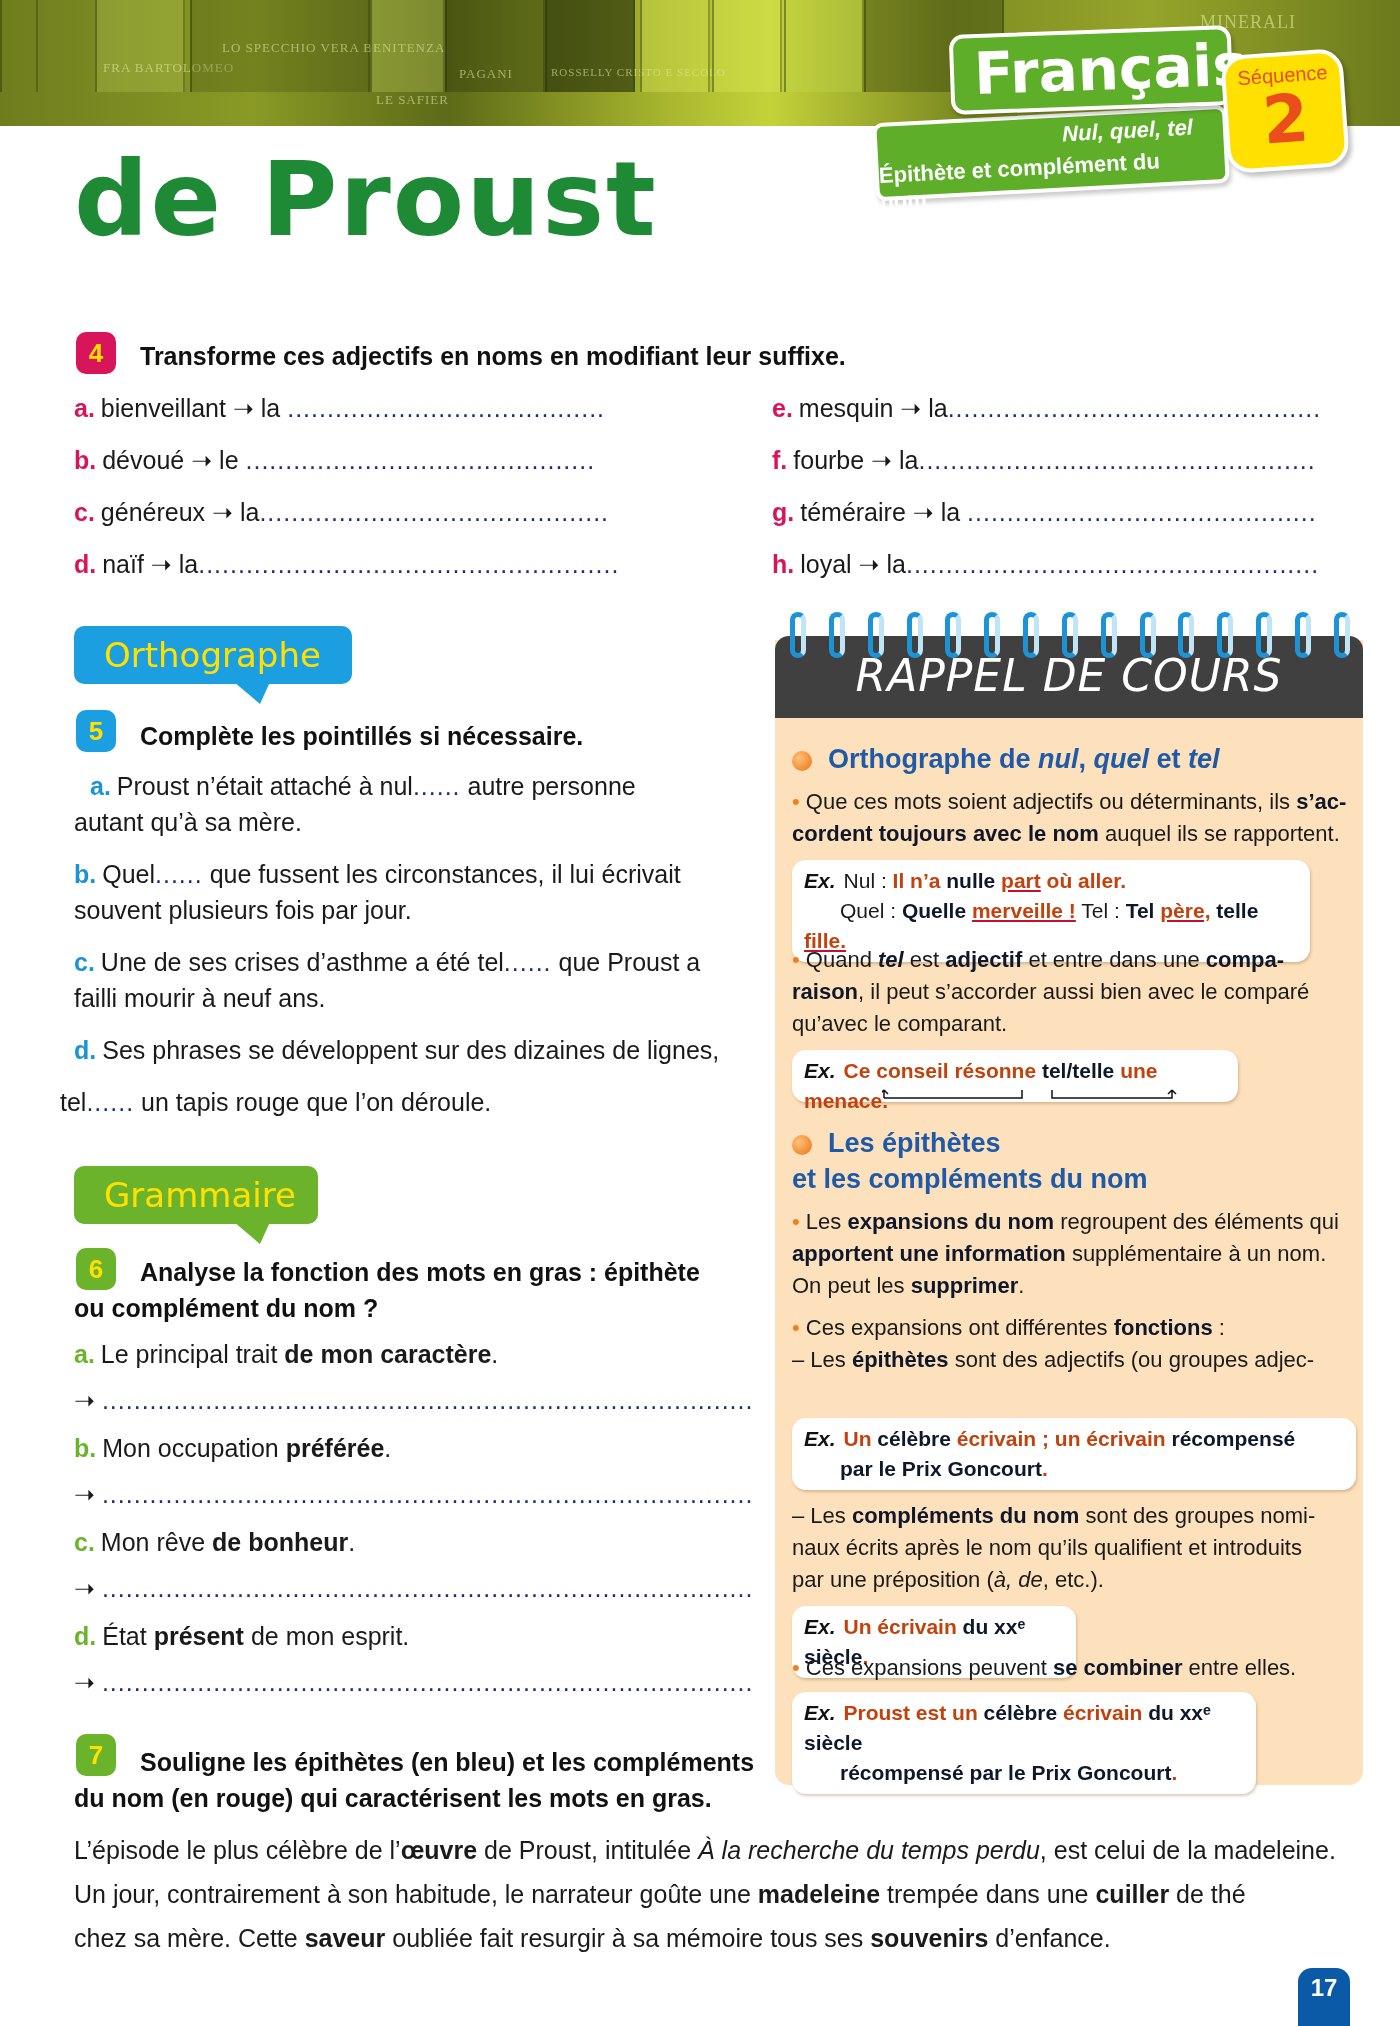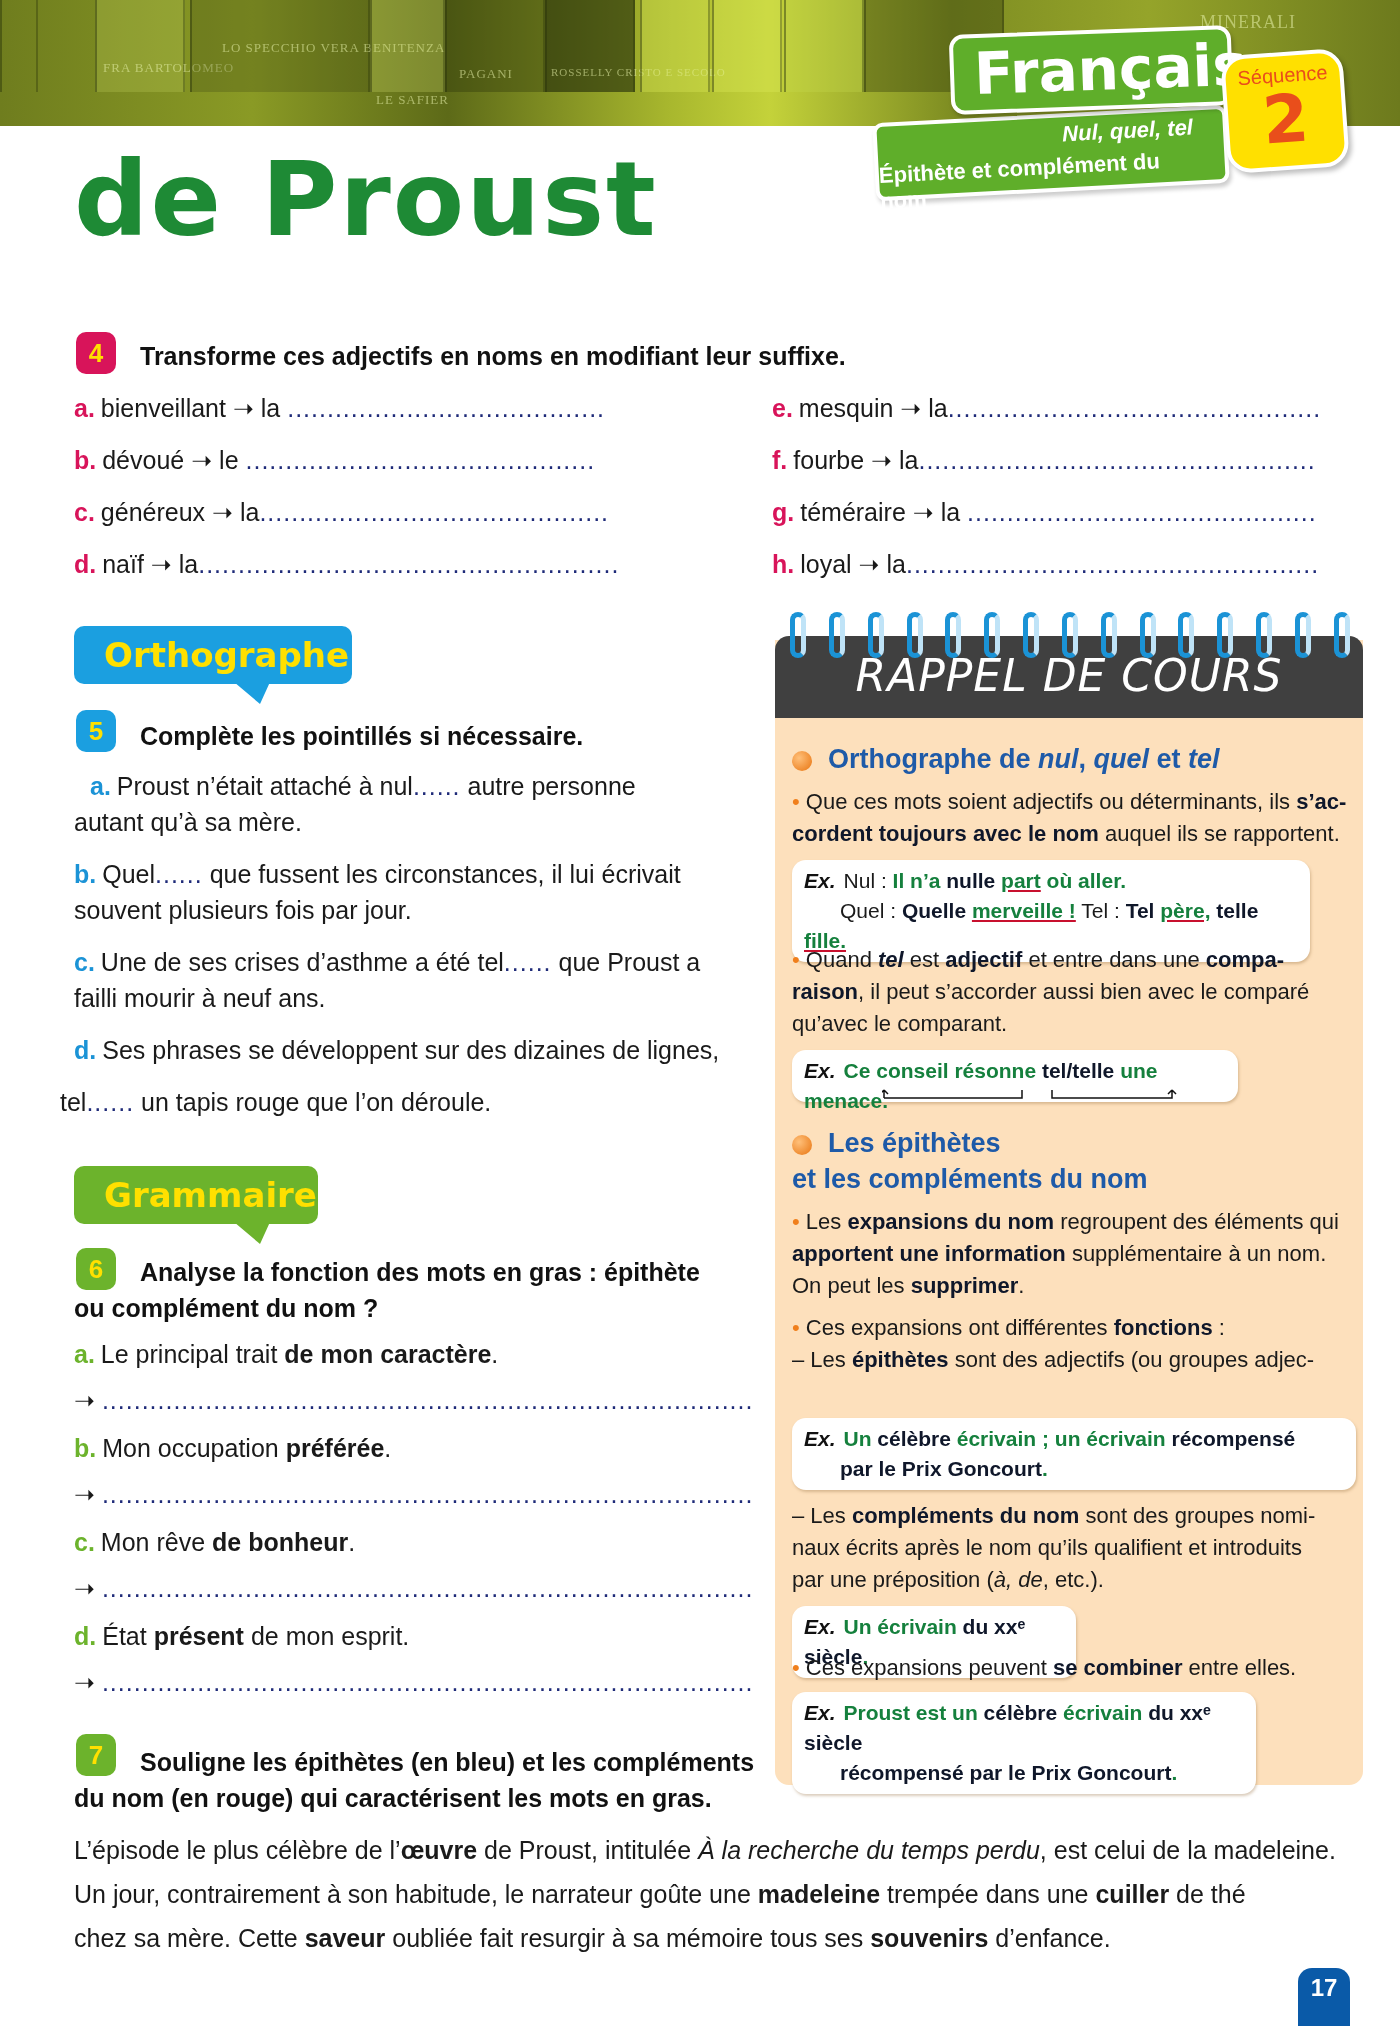--- a/index.html
+++ b/index.html
@@ -34,40 +34,40 @@
   .ex-q { position: absolute; font-weight: bold; font-size: 25px; color: #111; }
   .line { position: absolute; font-size: 25px; color: #1a1a1a; white-space: nowrap; }
   .lt { font-weight: bold; margin-right: 6px; }
   .pink { color: #d8145a; }
   .blue { color: #1b93d6; }
   .green { color: #6cb32c; }
   .dots { color: #1e2a78; letter-spacing: 1px; }
   b { font-weight: bold; }
 
   .bubble { position: absolute; height: 58px; border-radius: 10px; color: #ffe000; font-family: "DejaVu Sans", sans-serif;
-    font-weight: bold; font-size: 34px; padding-left: 30px; line-height: 58px; }
+    font-weight: normal; font-size: 34px; padding-left: 30px; line-height: 58px; }
   .bubble::after { content: ""; position: absolute; left: 160px; top: 56px; border-left: 26px solid transparent; border-right: 10px solid transparent; border-top: 22px solid; border-top-color: inherit; }
   .b-blue { background: #1b9fe0; border-color: #1b9fe0; }
   .b-green { background: #6cb32c; border-color: #6cb32c; }
 
   
   .rappel { position: absolute; left: 775px; top: 640px; width: 588px; height: 1145px; background: #fde0bc; border-radius: 0 0 14px 14px; }
   .rappel-head { position: absolute; left: 775px; top: 636px; width: 588px; height: 82px; background: #404040; border-radius: 14px 14px 0 0; }
   .rappel-title { position: absolute; left: 0; right: 0; top: 14px; text-align: center; font-family: "DejaVu Sans", sans-serif; font-style: italic;
     font-size: 44px; color: #fff; letter-spacing: 1px; }
   .rings { position: absolute; left: 790px; top: 612px; width: 560px; height: 50px; display: flex; justify-content: space-between; }
   .ring { width: 16px; height: 46px; border: 5px solid #1b93d6; border-radius: 10px; border-right-color: #bfe3f7; }
   .r-h { position: absolute; font-weight: bold; font-size: 27px; color: #1e5aa8; }
   .orange-dot { display: inline-block; width: 20px; height: 20px; border-radius: 50%; background: radial-gradient(circle at 35% 35%, #ffc07a, #e8740f); margin-right: 16px; vertical-align: middle; }
   .r-p { position: absolute; font-size: 22px; line-height: 32px; color: #1a1a1a; }
   .r-p .bul { color: #f07f1c; }
   .red { color: #0f172a; font-weight: bold; }
   .ex-box { position: absolute; background: #fff; border-radius: 14px; box-shadow: 1px 2px 3px rgba(150,110,60,0.35); font-size: 21px; line-height: 30px; padding: 6px 12px; }
   .ex-box .exl { font-weight: bold; font-style: italic; color: #111; margin-right: 8px; }
-  .cy { color: #15803d; font-weight: bold; }
+  .cy { color: #c2410c; font-weight: bold; }
   .ul-red { text-decoration: underline; text-decoration-color: #c8102e; }
 
   .para { position: absolute; left: 74px; font-size: 25px; color: #1a1a1a; white-space: nowrap; }
   .page-num { position: absolute; left: 1298px; top: 1968px; width: 52px; height: 58px; background: #0a5aa8; border-radius: 14px 14px 0 0;
     color: #fff; font-weight: bold; font-size: 24px; text-align: center; line-height: 40px; }
 </style>
 </head>
 <body>
 
 <div class="banner">

